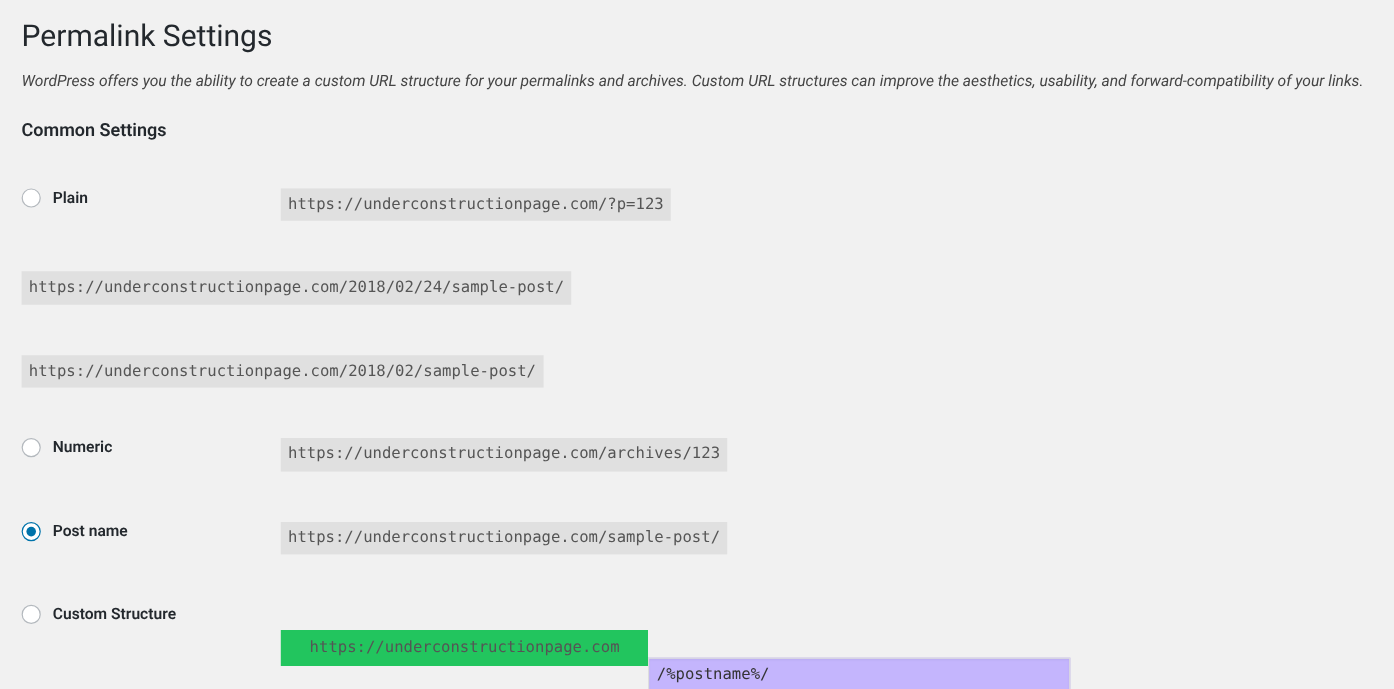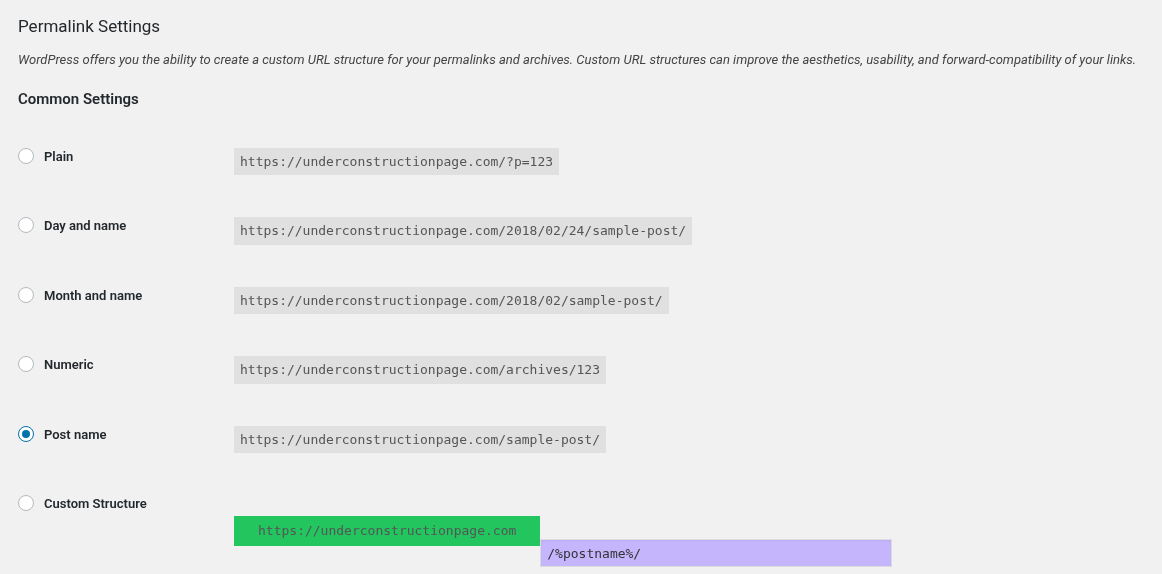--- a/index.html
+++ b/index.html
@@ -9,21 +9,21 @@
     }
     body {
       font-family: -apple-system, BlinkMacSystemFont, "Segoe UI", Roboto, Oxygen-Sans, Ubuntu, Cantarell, "Helvetica Neue", sans-serif;
       background: #f1f1f1;
       color: #23282d;
       padding: 16px 18px;
       width: 1162px;
       font-size: 13px;
     }
     h1.page-title {
-      font-size: 17px;
+      font-size: 25px;
       font-weight: 400;
       color: #23282d;
       margin-bottom: 14px;
     }
     p.description {
       font-size: 13px;
       color: #444;
       margin-bottom: 20px;
       line-height: 1.5;
       font-style: italic;
@@ -140,34 +140,26 @@
     <div class="option-label-cell">
       <input type="radio" name="permalink" class="radio" style="">
       <label class="option-label">Plain</label>
     </div>
     <div class="option-value-cell">
       <code class="example-url">https://underconstructionpage.com/?p=123</code>
     </div>
   </div>
 
   <div class="option-row">
-    <div class="option-label-cell">
-      <input type="radio" name="permalink" class="radio" style="">
-      <label class="option-label">Day and name</label>
-    </div>
     <div class="option-value-cell">
       <code class="example-url">https://underconstructionpage.com/2018/02/24/sample-post/</code>
     </div>
   </div>
 
   <div class="option-row">
-    <div class="option-label-cell">
-      <input type="radio" name="permalink" class="radio" style="">
-      <label class="option-label">Month and name</label>
-    </div>
     <div class="option-value-cell">
       <code class="example-url">https://underconstructionpage.com/2018/02/sample-post/</code>
     </div>
   </div>
 
   <div class="option-row">
     <div class="option-label-cell">
       <input type="radio" name="permalink" class="radio" style="">
       <label class="option-label">Numeric</label>
     </div>

